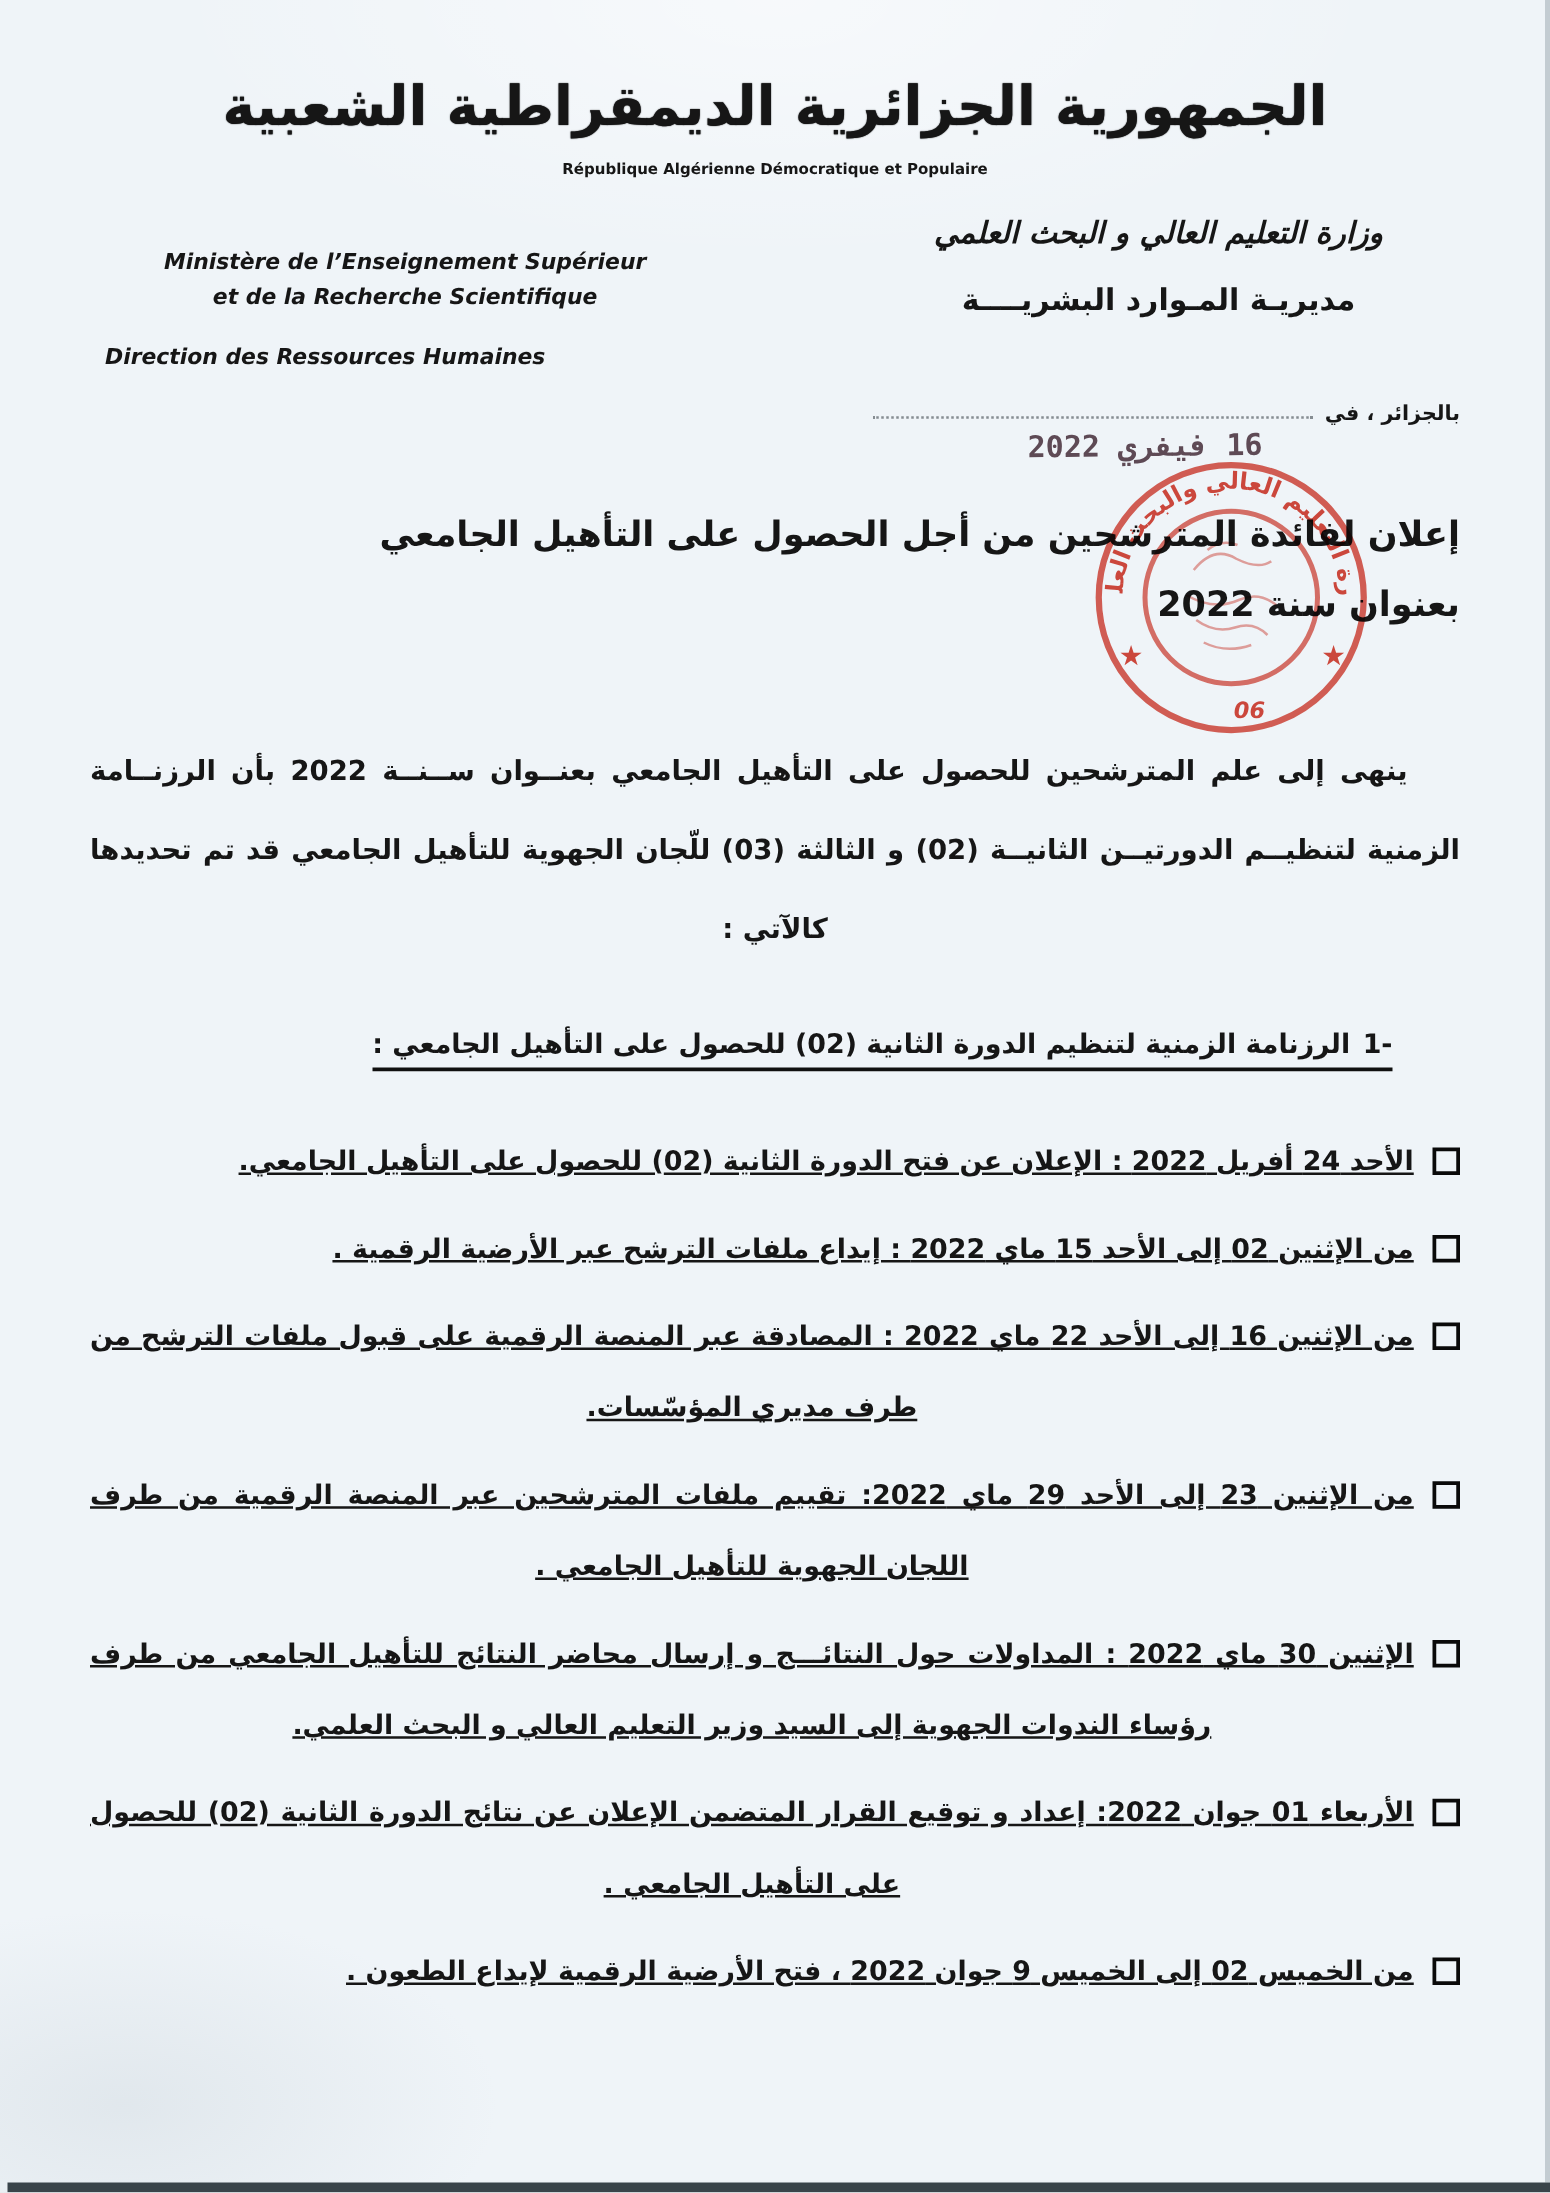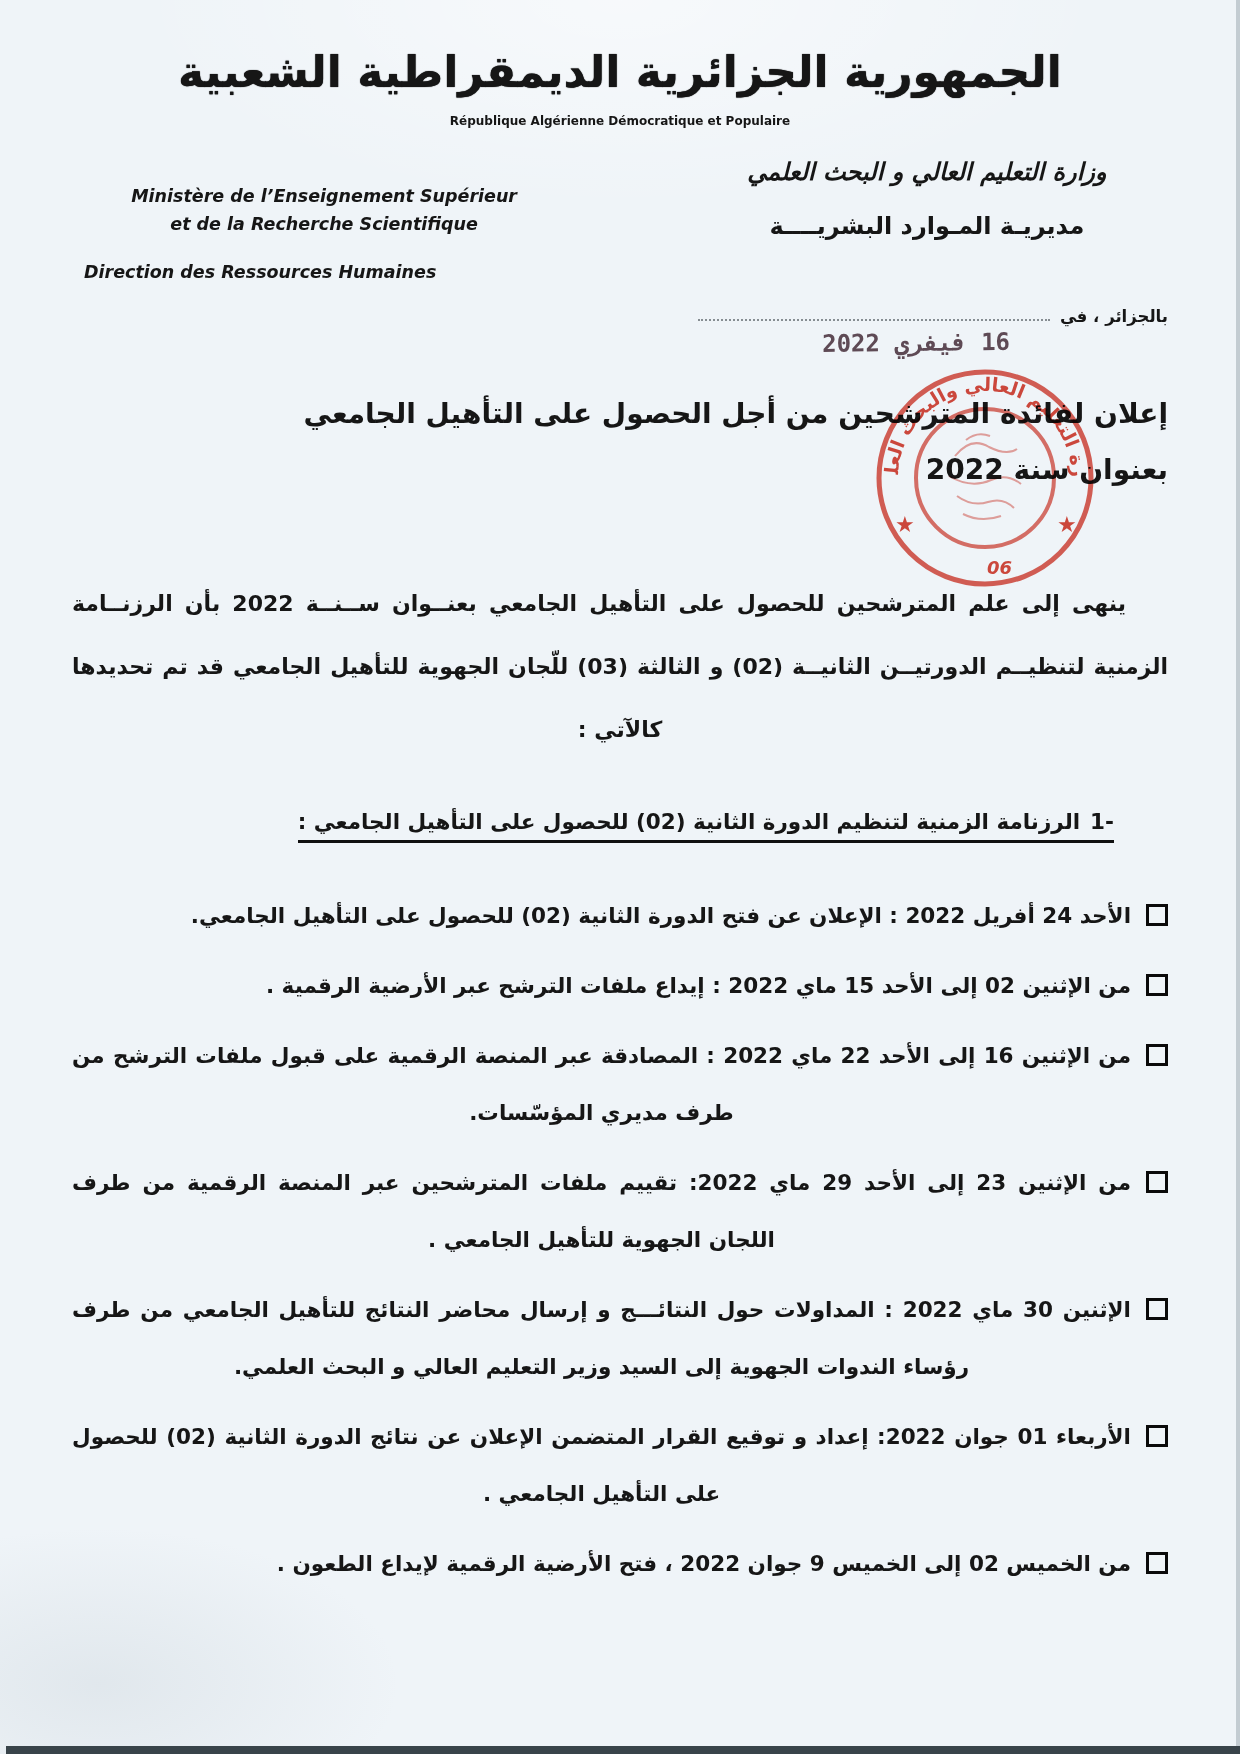--- a/index.html
+++ b/index.html
@@ -1,21 +1,21 @@
 <!DOCTYPE html>
 <html lang="ar"><head>
 <meta charset="utf-8">
 <style>
   html,body{margin:0;padding:0;background:#dfe3e6;}
   .page{
     position:relative;
     width:1240px;height:1754px;
     margin:0 auto;
     box-sizing:border-box;
-    padding:40px 72px 0 72px;
+    padding:54px 72px 0 72px;
     background:
       radial-gradient(ellipse 500px 260px at 8% 96%, rgba(160,175,185,.18), transparent 60%),
       radial-gradient(ellipse 700px 300px at 50% 0%, rgba(255,255,255,.5), transparent 70%),
       #eff4f8;
     font-family:"DejaVu Sans", sans-serif;
     color:#161616;
     overflow:hidden;
   }
   
   .page::after{content:"";position:absolute;left:6px;right:0;bottom:0;height:8px;background:#39444a;}
@@ -52,21 +52,21 @@
   .intro{
     direction:rtl;margin:74px 0 0 0;
     font-weight:bold;font-size:22px;line-height:63px;
     text-align:justify;text-align-last:center;text-indent:42px;
   }
 
   .section-heading{direction:rtl;margin:48px 0 0 0;padding-right:54px;font-size:21.5px;font-weight:bold;}
   .section-heading .wrap{display:inline-flex;gap:10px;border-bottom:3px solid #101010;padding-bottom:6px;}
   .section-heading .num{direction:ltr;}
 
-  ul.schedule{direction:rtl;list-style:none;margin:44px 0 0 0;padding:0;}
+  ul.schedule{direction:rtl;list-style:none;margin:44px 0 0 0;padding:0;text-decoration:underline;}
   ul.schedule li{display:flex;align-items:flex-start;gap:15px;margin-bottom:13px;
                  font-weight:bold;font-size:21.5px;line-height:57px;}
   .bullet{flex:none;width:16px;height:16px;border:3.5px solid #0a0a0a;margin-top:17px;background:transparent;}
   .item-text{flex:1;text-align:justify;}
   li.wrap2 .item-text{text-align-last:center;}
 </style>
 </head>
 <body>
 
 <div class="page">

